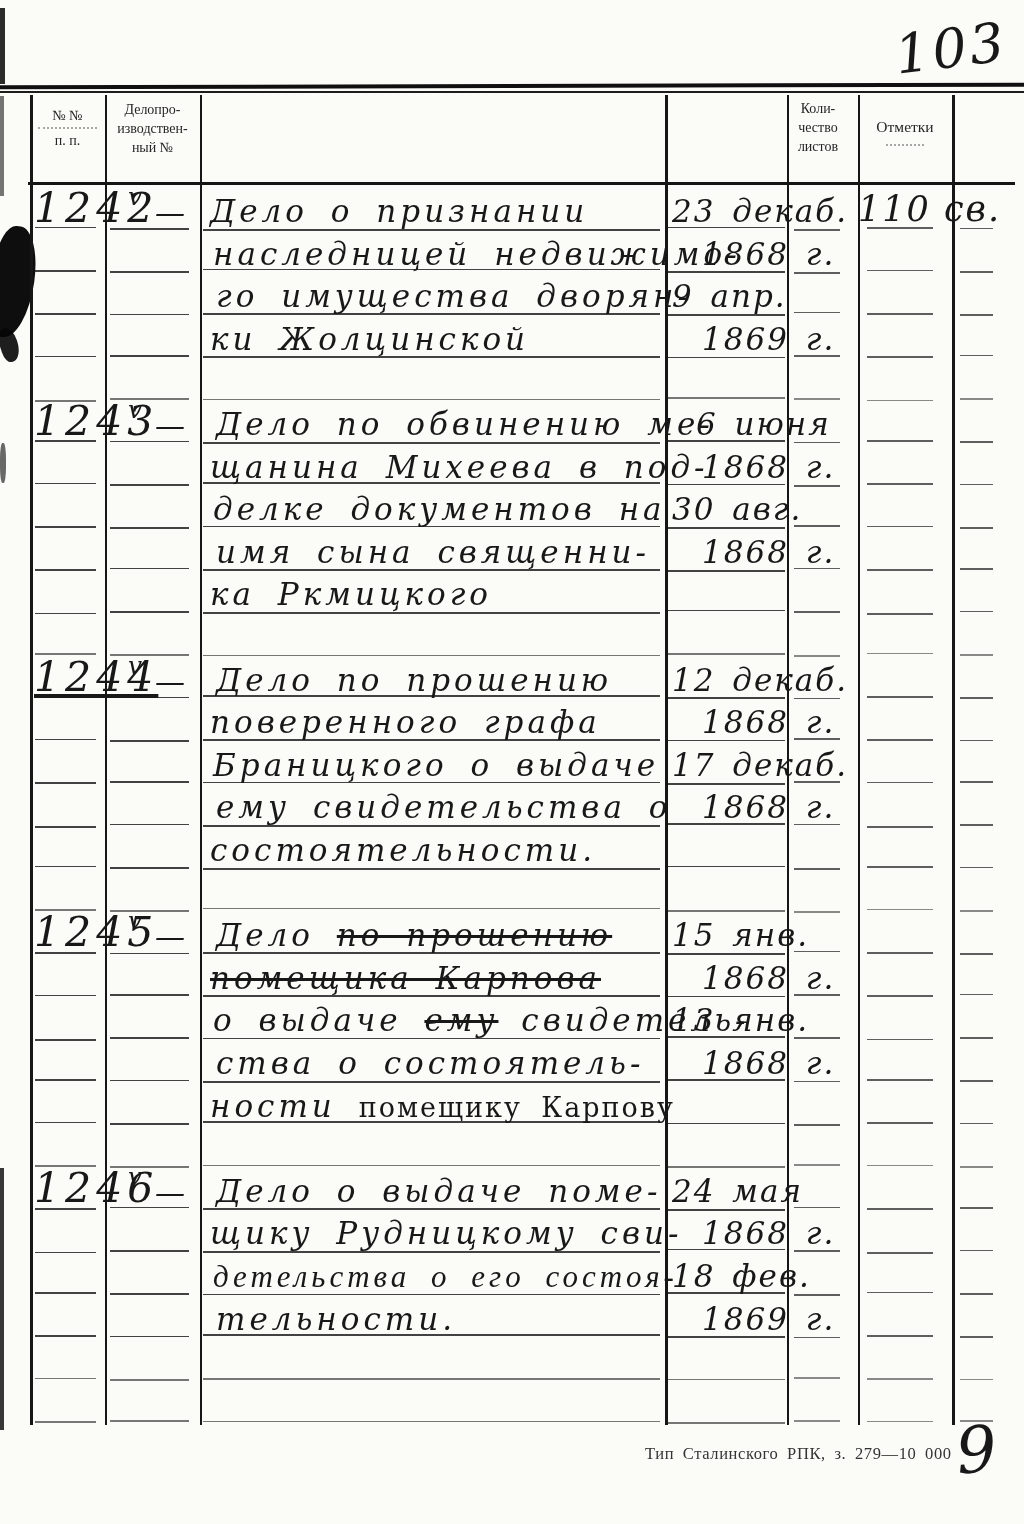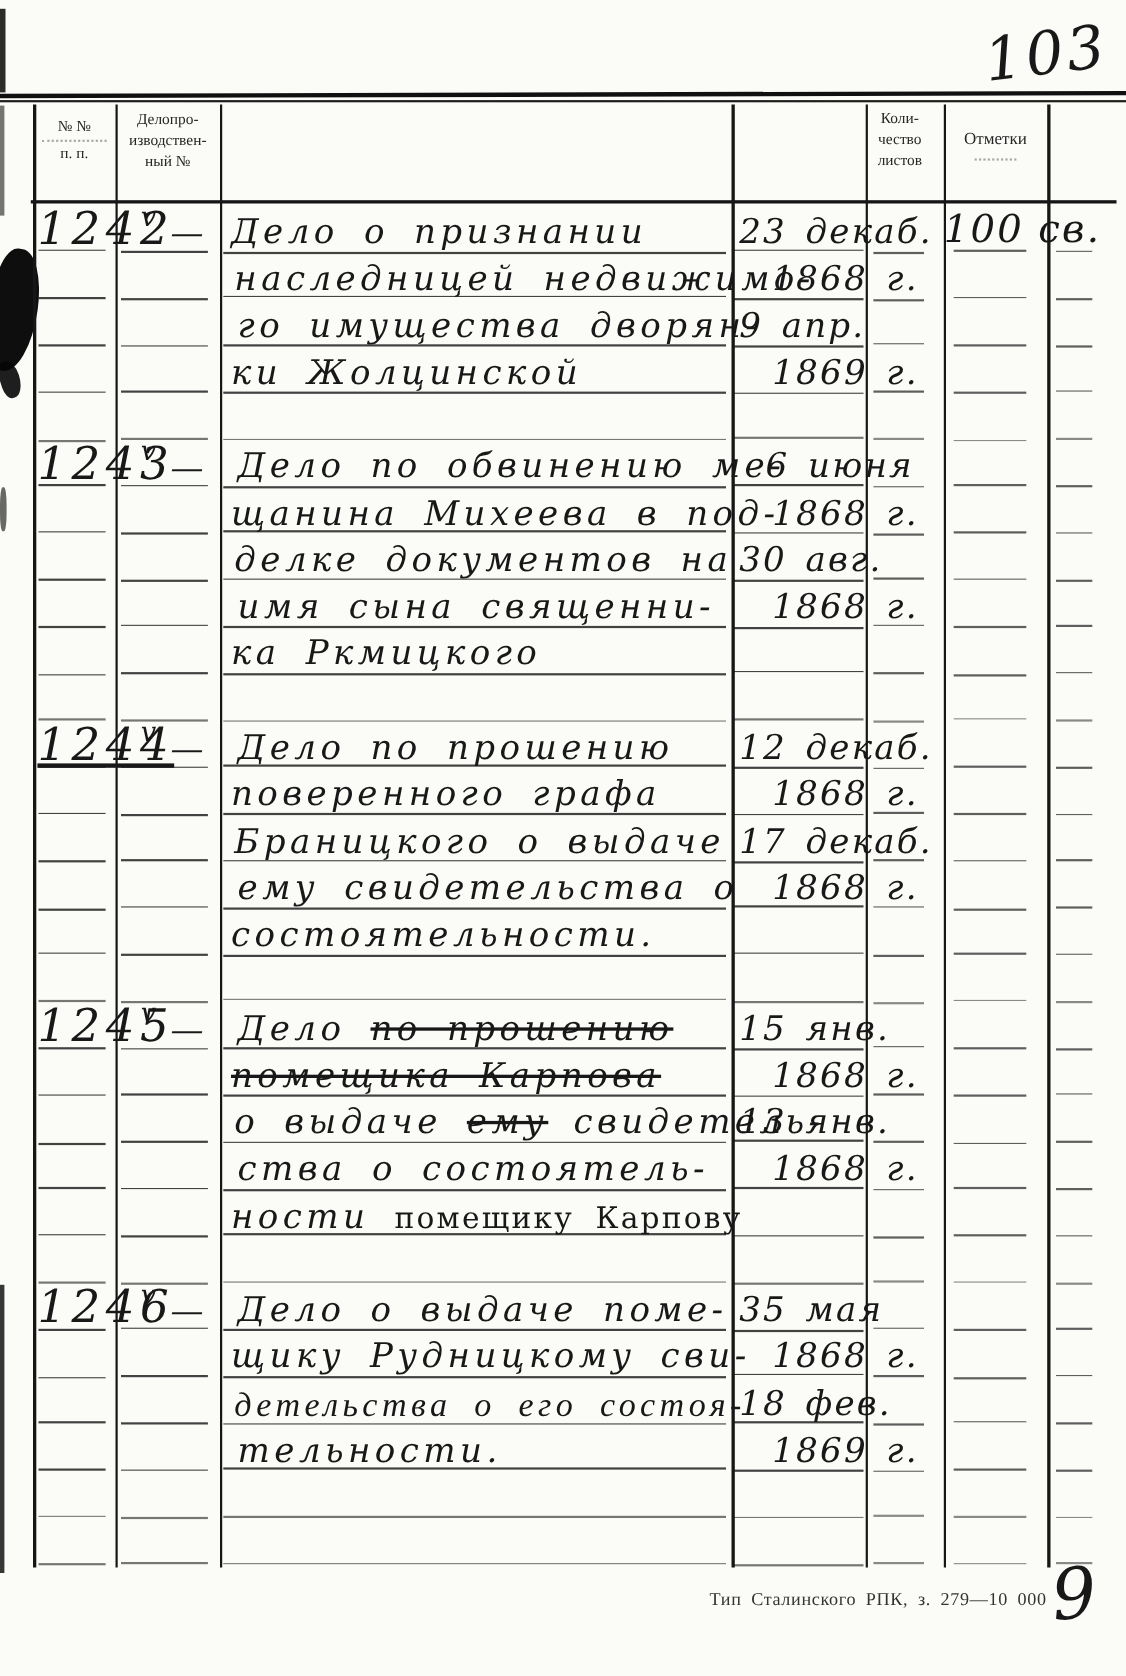--- a/index.html
+++ b/index.html
@@ -303,21 +303,21 @@
         <div class="hw check" style="left: 128px; top: 184px;">v</div>
         <div class="hw dash" style="left: 155px; top: 198px;">—</div>
         <div class="hw name" style="left: 210px; top: 196px;"><span>Дело о признании</span></div>
         <div class="hw name" style="left: 213px; top: 238.6px;"><span>наследницей недвижимо-</span></div>
         <div class="hw name" style="left: 216px; top: 281.2px;"><span>го имущества дворян-</span></div>
         <div class="hw name" style="left: 210px; top: 323.8px;"><span>ки Жолцинской</span></div>
         <div class="hw date" style="left: 672px; top: 196px;">23 декаб.</div>
         <div class="hw date" style="left: 702px; top: 238.6px;">1868 г.</div>
         <div class="hw date" style="left: 672px; top: 281.2px;">9 апр.</div>
         <div class="hw date" style="left: 702px; top: 323.8px;">1869 г.</div>
-        <div class="hw notes" style="left: 858px; top: 192px;">100 св.</div>
+        <div class="hw notes" style="left: 858px; top: 192px;">110 св.</div>
       </div>
       <div class="" style="position: absolute; left: 0px; top: 0px;">
         <div class="hw num" style="left: 34px; top: 401px;">1243</div>
         <div class="hw check" style="left: 128px; top: 397px;">v</div>
         <div class="hw dash" style="left: 155px; top: 411px;">—</div>
         <div class="hw name" style="left: 216px; top: 409px;"><span>Дело по обвинению ме-</span></div>
         <div class="hw name" style="left: 210px; top: 451.6px;"><span>щанина Михеева в под-</span></div>
         <div class="hw name" style="left: 213px; top: 494.2px;"><span>делке документов на</span></div>
         <div class="hw name" style="left: 216px; top: 536.8px;"><span>имя сына священни-</span></div>
         <div class="hw name" style="left: 210px; top: 579.4px;"><span>ка Ркмицкого</span></div>
@@ -355,21 +355,21 @@
         <div class="hw date" style="left: 702px; top: 1048px;">1868 г.</div>
       </div>
       <div class="" style="position: absolute; left: 0px; top: 0px;">
         <div class="hw num" style="left: 34px; top: 1167.8px; text-align: center;">1246</div>
         <div class="hw check" style="left: 128px; top: 1163.8px;">v</div>
         <div class="hw dash" style="left: 155px; top: 1177.8px;">—</div>
         <div class="hw name" style="left: 216px; top: 1175.8px;"><span>Дело о выдаче поме-</span></div>
         <div class="hw name" style="left: 210px; top: 1218.4px;"><span>щику Рудницкому сви-</span></div>
         <div class="hw name" style="left: 213px; top: 1261px; font-family: Liberation Serif, serif;"><span>детельства о его состоя-</span></div>
         <div class="hw name" style="left: 216px; top: 1303.6px; text-align: right;"><span>тельности.</span></div>
-        <div class="hw date" style="left: 672px; top: 1175.8px;">35 мая</div>
+        <div class="hw date" style="left: 672px; top: 1175.8px;">24 мая</div>
         <div class="hw date" style="left: 702px; top: 1218.4px;">1868 г.</div>
         <div class="hw date" style="left: 672px; top: 1261px;">18 фев.</div>
         <div class="hw date" style="left: 702px; top: 1303.6px;">1869 г.</div>
       </div>
     </div>
 
   <div class="footer-imprint">Тип Сталинского РПК, з. 279—10 000</div>
   <div class="hw footer-mark">9</div>
 
 </div>

